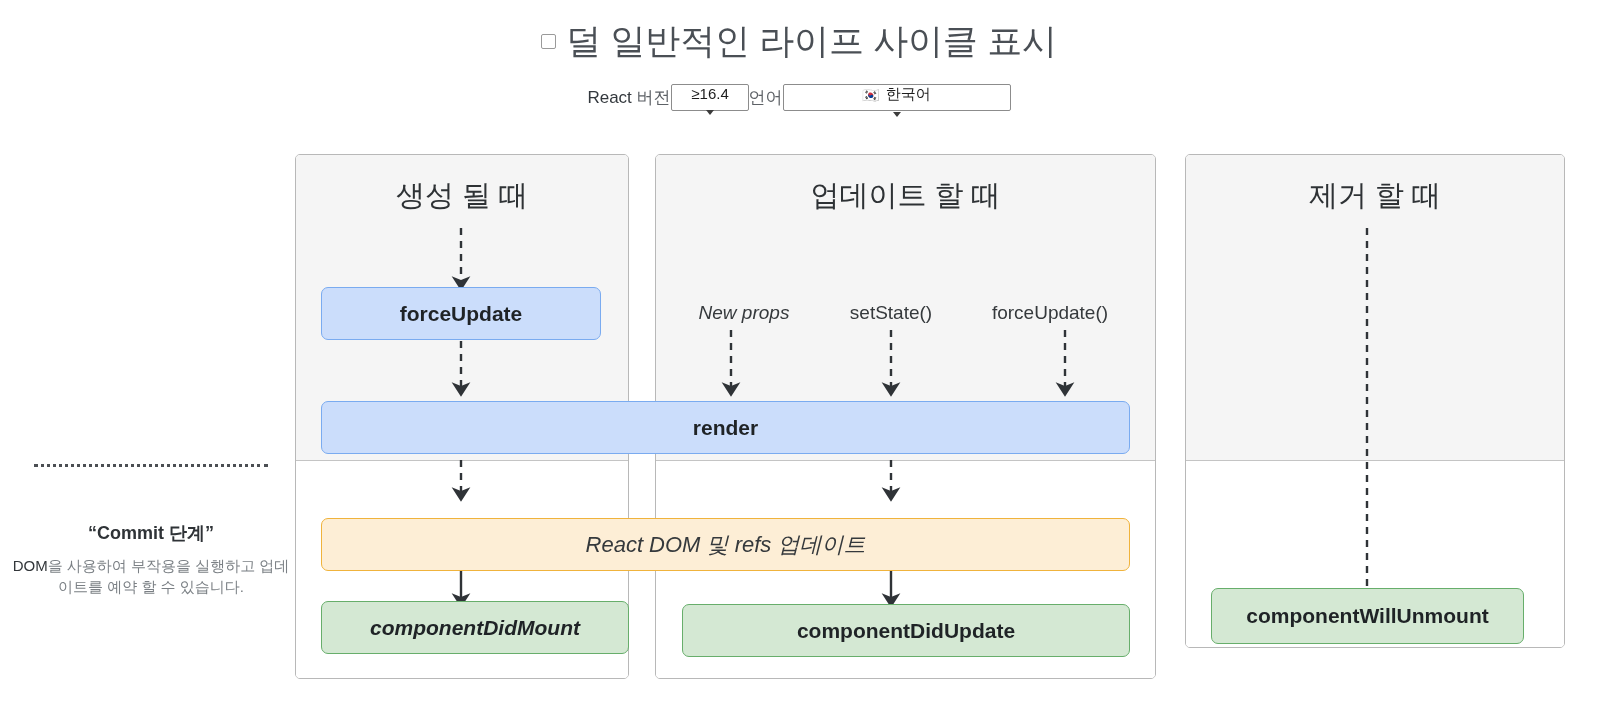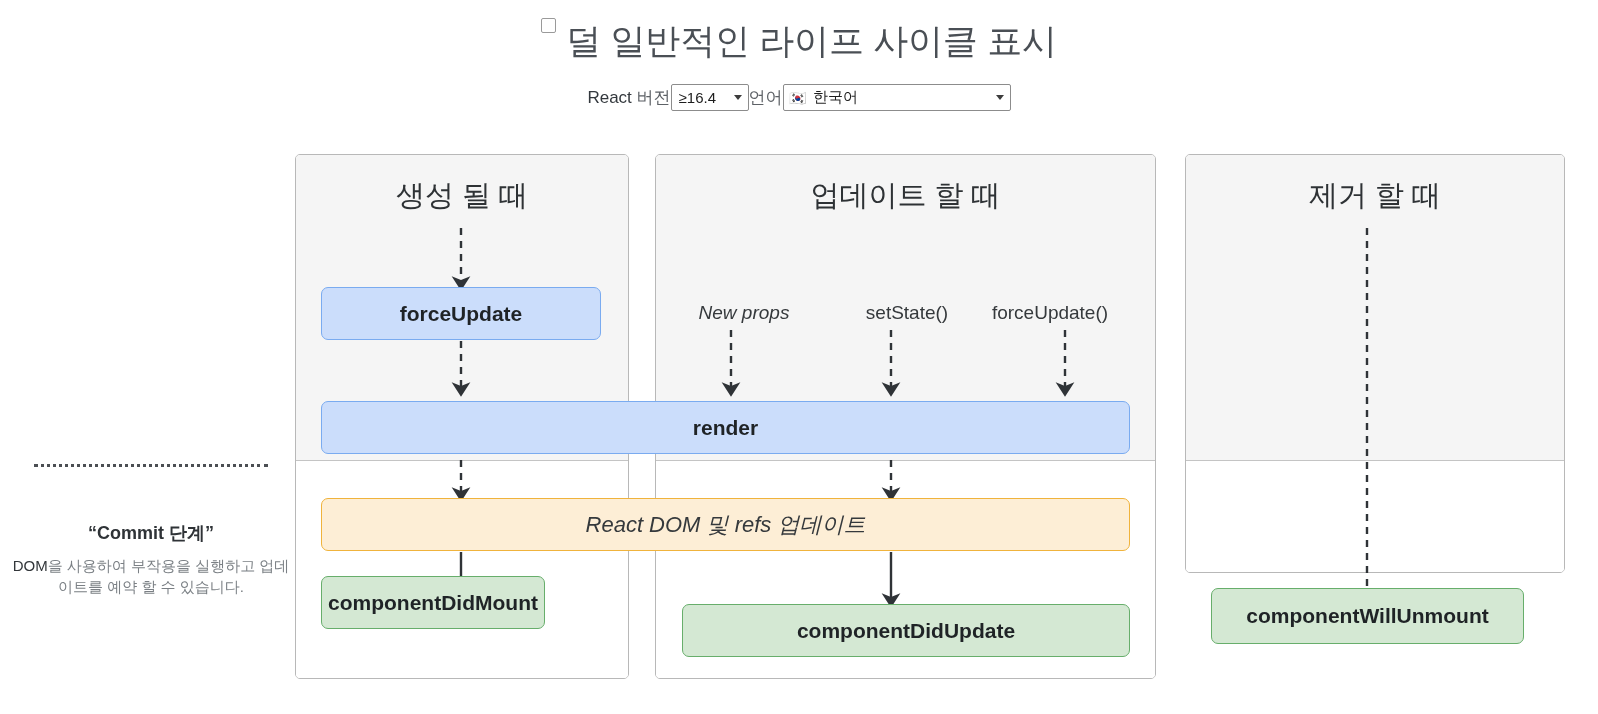--- a/index.html
+++ b/index.html
@@ -10,21 +10,21 @@
     font-family: "Liberation Sans", sans-serif;
     color: #222;
     overflow: hidden;
   }
 
   #root { position: relative; width: 1598px; height: 714px; }
 
   
   .title-row {
     position: absolute; top: 18px; left: 0; width: 1598px;
-    display: flex; align-items: flex-start; justify-content: center;
+    display: flex; align-items: center; justify-content: center;
     gap: 10px;
   }
   .title-checkbox {
     width: 15px; height: 15px;
     border: 1px solid #9a9a9a;
     background: #fff;
     border-radius: 2px;
     flex: 0 0 auto;
   }
   .title-text {
@@ -49,20 +49,21 @@
   .fake-select {
     display: inline-flex; align-items: center; justify-content: space-between;
     border: 1px solid #8c8c8c;
     background: #ffffff;
     border-radius: 2px;
     height: 27px;
     padding: 0 6px 0 7px;
     font-size: 15px;
     color: #1d1d1d;
     gap: 8px;
+    flex-direction: column;
   }
   .fake-select.version { min-width: 78px; }
   .fake-select.language { min-width: 228px; padding-left: 6px; }
   .sel-value { display: inline-flex; align-items: center; gap: 6px; white-space: nowrap; }
   .flag { font-size: 14px; line-height: 1; }
   .caret {
     width: 0; height: 0;
     border-left: 4.5px solid transparent;
     border-right: 4.5px solid transparent;
     border-top: 5.5px solid #3c3c3c;
@@ -91,21 +92,21 @@
   .col {
     position: absolute;
     top: 154px;
     border: 1px solid #b8b8b8;
     border-radius: 5px;
     background: #ffffff;
     overflow: hidden;
   }
   .col-mount  { left: 295px;  width: 334px; height: 525px; }
   .col-update { left: 655px;  width: 501px; height: 525px; }
-  .col-unmount{ left: 1185px; width: 380px; height: 419px; }
+  .col-unmount{ left: 1185px; width: 380px; height: 494px; }
 
   .col-head {
     height: 306px;
     background: #f5f5f5;
     border-bottom: 1px solid #c4c4c4;
     position: relative;
   }
   .col-body { height: 218px; background: #ffffff; position: relative; }
 
   .col-title {
@@ -118,41 +119,41 @@
   
   .lbox {
     position: absolute;
     border-radius: 7px;
     display: flex; align-items: center; justify-content: center;
     font-size: 21px; font-weight: bold;
     color: #1f2326;
     white-space: nowrap;
   }
   .lbox.blue   { background: #cbddfb; border: 1px solid #7aabf0; }
-  .lbox.yellow { background: #fdeed6; border: 1px solid #f0b33c; font-weight: normal; font-style: italic; font-size: 22px; color: #35393c; }
+  .lbox.yellow { background: #fdeed6; border: 1px solid #f0b33c; font-weight: normal; font-style: italic; font-size: 22px; color: #35393c; margin-top: 20px; }
   .lbox.green  { background: #d4e8d3; border: 1px solid #67ae6b; }
 
   #box-constructor { left: 321px; top: 287px; width: 280px; height: 53px; }
   #box-render      { left: 321px; top: 393px; width: 809px; height: 53px; margin-top: 8px; }
   #box-reactdom    { left: 321px; top: 498px; width: 809px; height: 53px; }
-  #box-didmount    { left: 321px; top: 576px; width: 224px; height: 53px; }
+  #box-didmount    { left: 321px; top: 601px; width: 308px; height: 53px; font-style: italic; }
   #box-didupdate   { left: 682px; top: 604px; width: 448px; height: 53px; }
   #box-willunmount { left: 1211px; top: 588px; width: 313px; height: 56px; }
 
   
   .trigger {
     position: absolute;
     font-size: 19px;
     color: #35393c;
     white-space: nowrap;
     transform: translateX(-50%);
   }
   .trigger.italic { font-style: italic; }
   #trig-newprops     { left: 744px; top: 302px; }
-  #trig-setstate     { left: 891px; top: 302px; margin-left: 16px; }
+  #trig-setstate     { left: 891px; top: 302px; }
   #trig-forceupdate  { left: 1050px; top: 302px; }
 
   
   #arrows {
     position: absolute; left: 0; top: 0;
     width: 1598px; height: 714px;
     pointer-events: none;
   }
 </style>
 </head>

